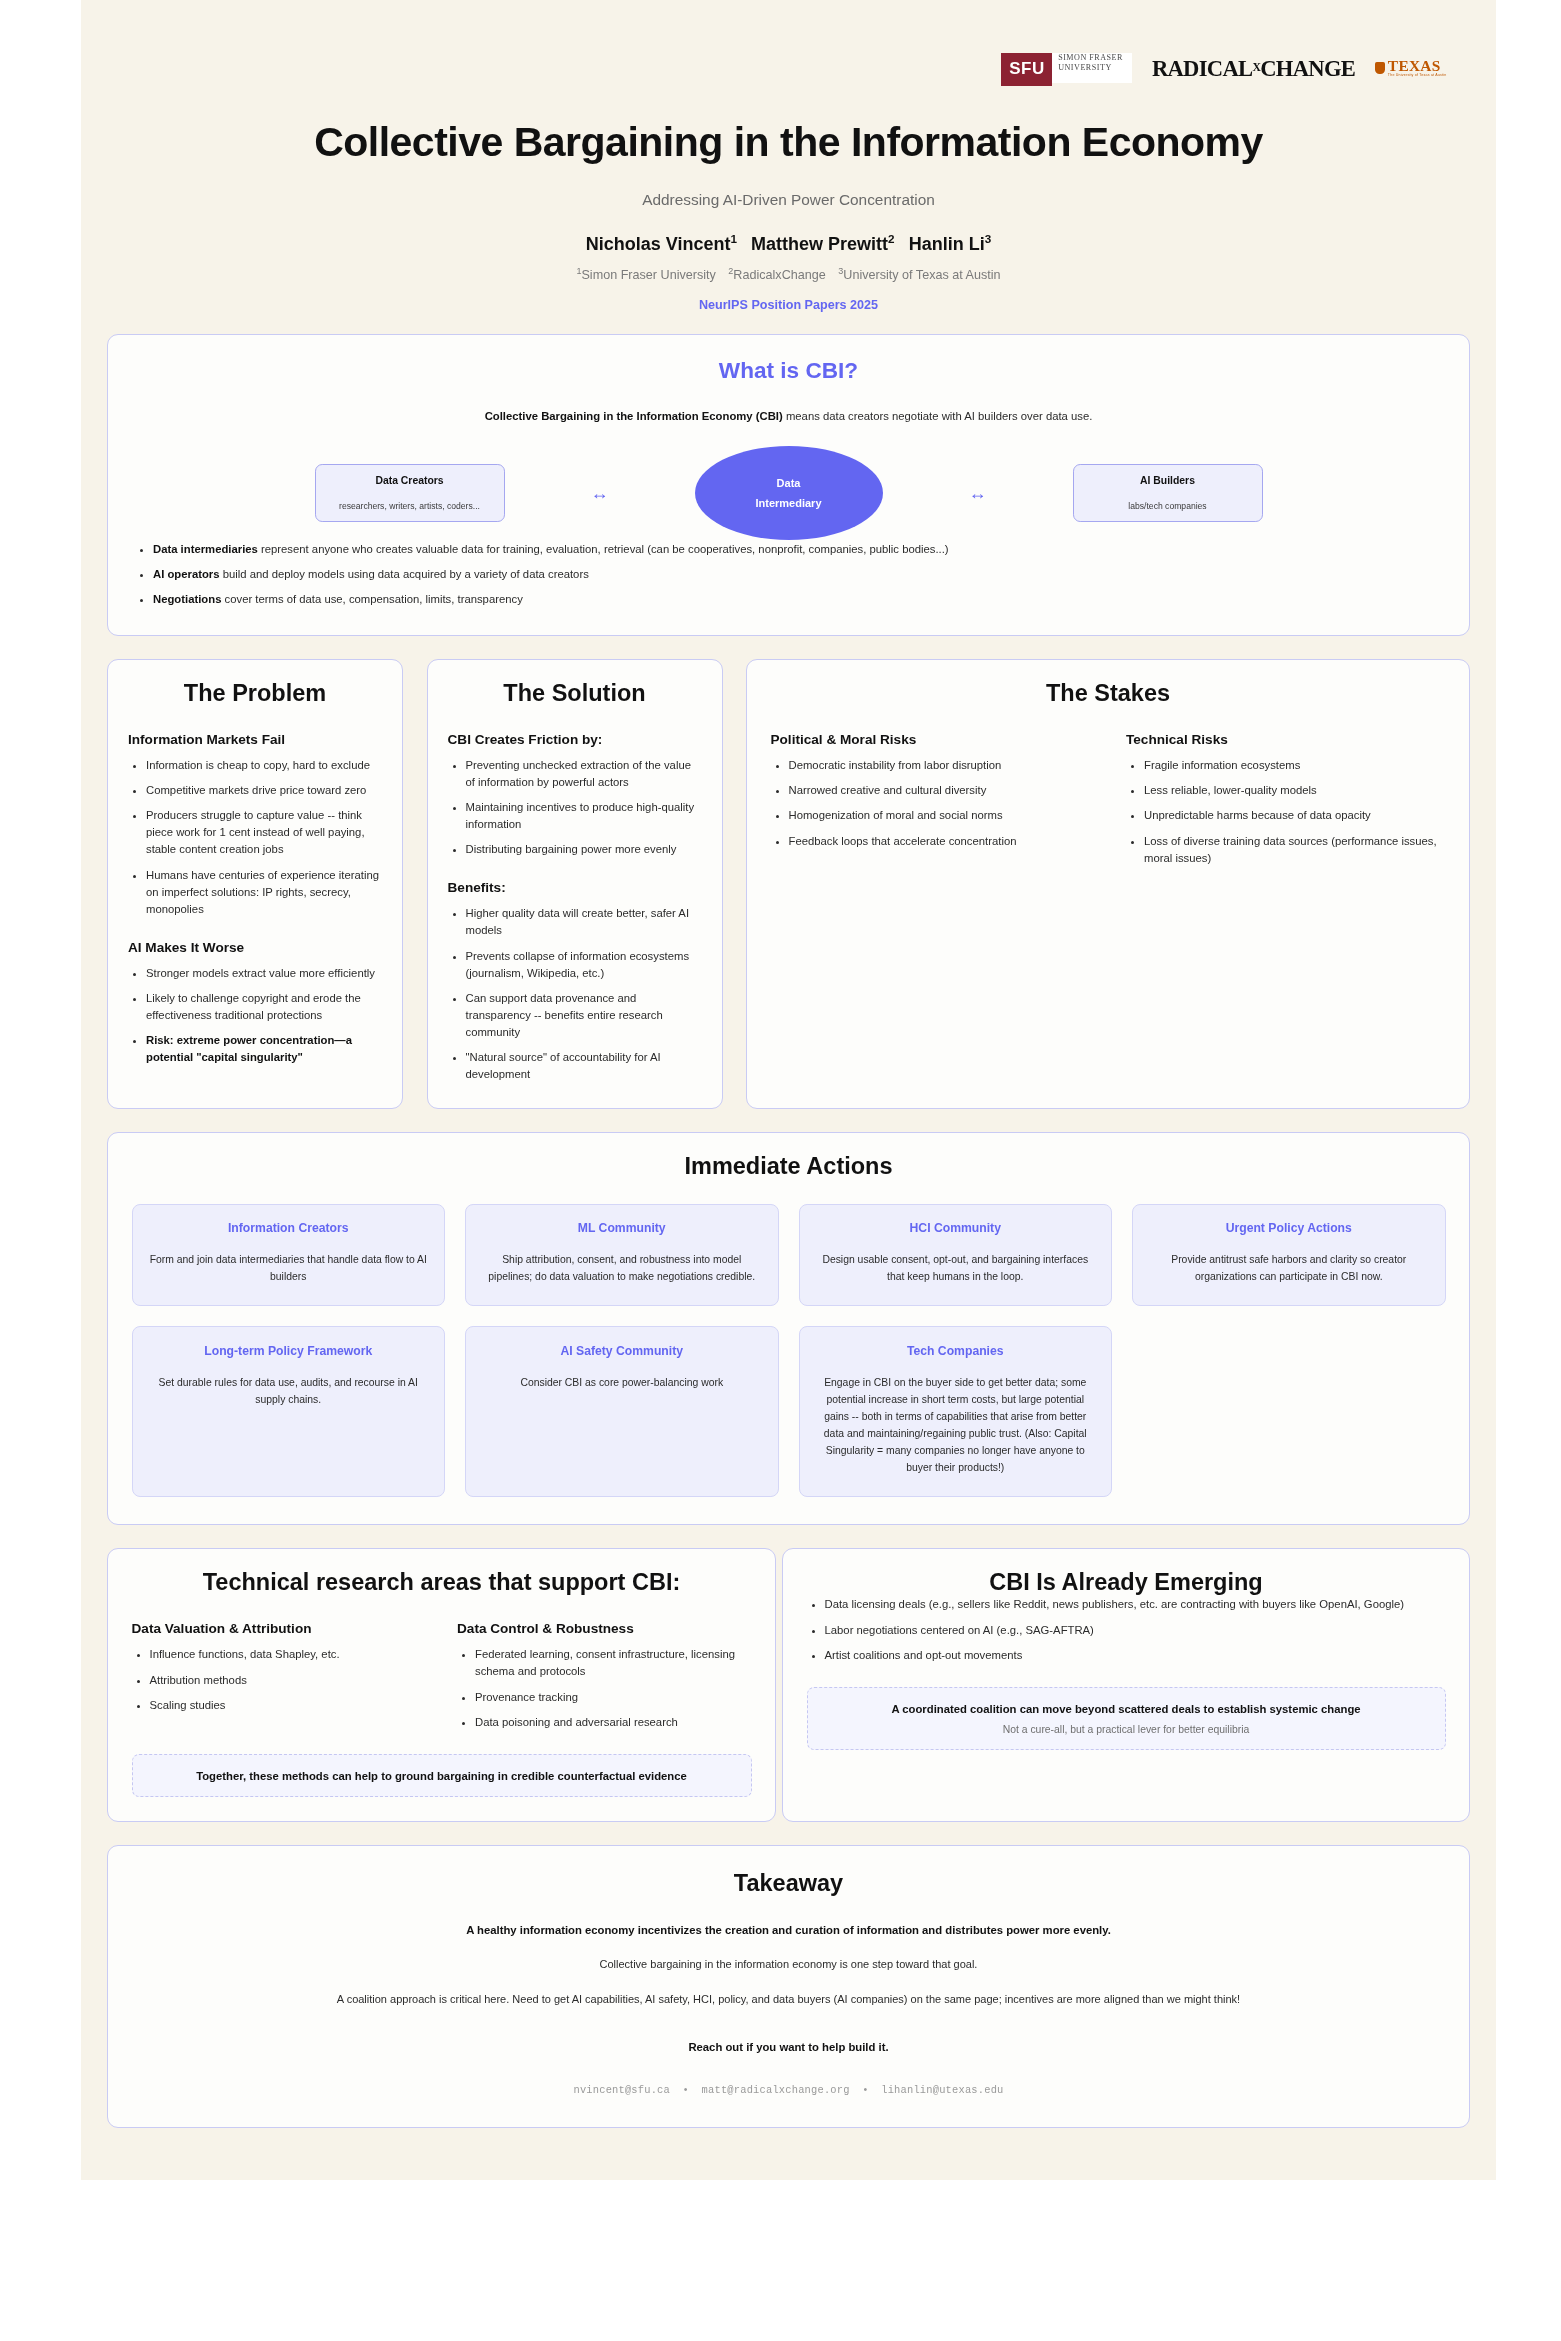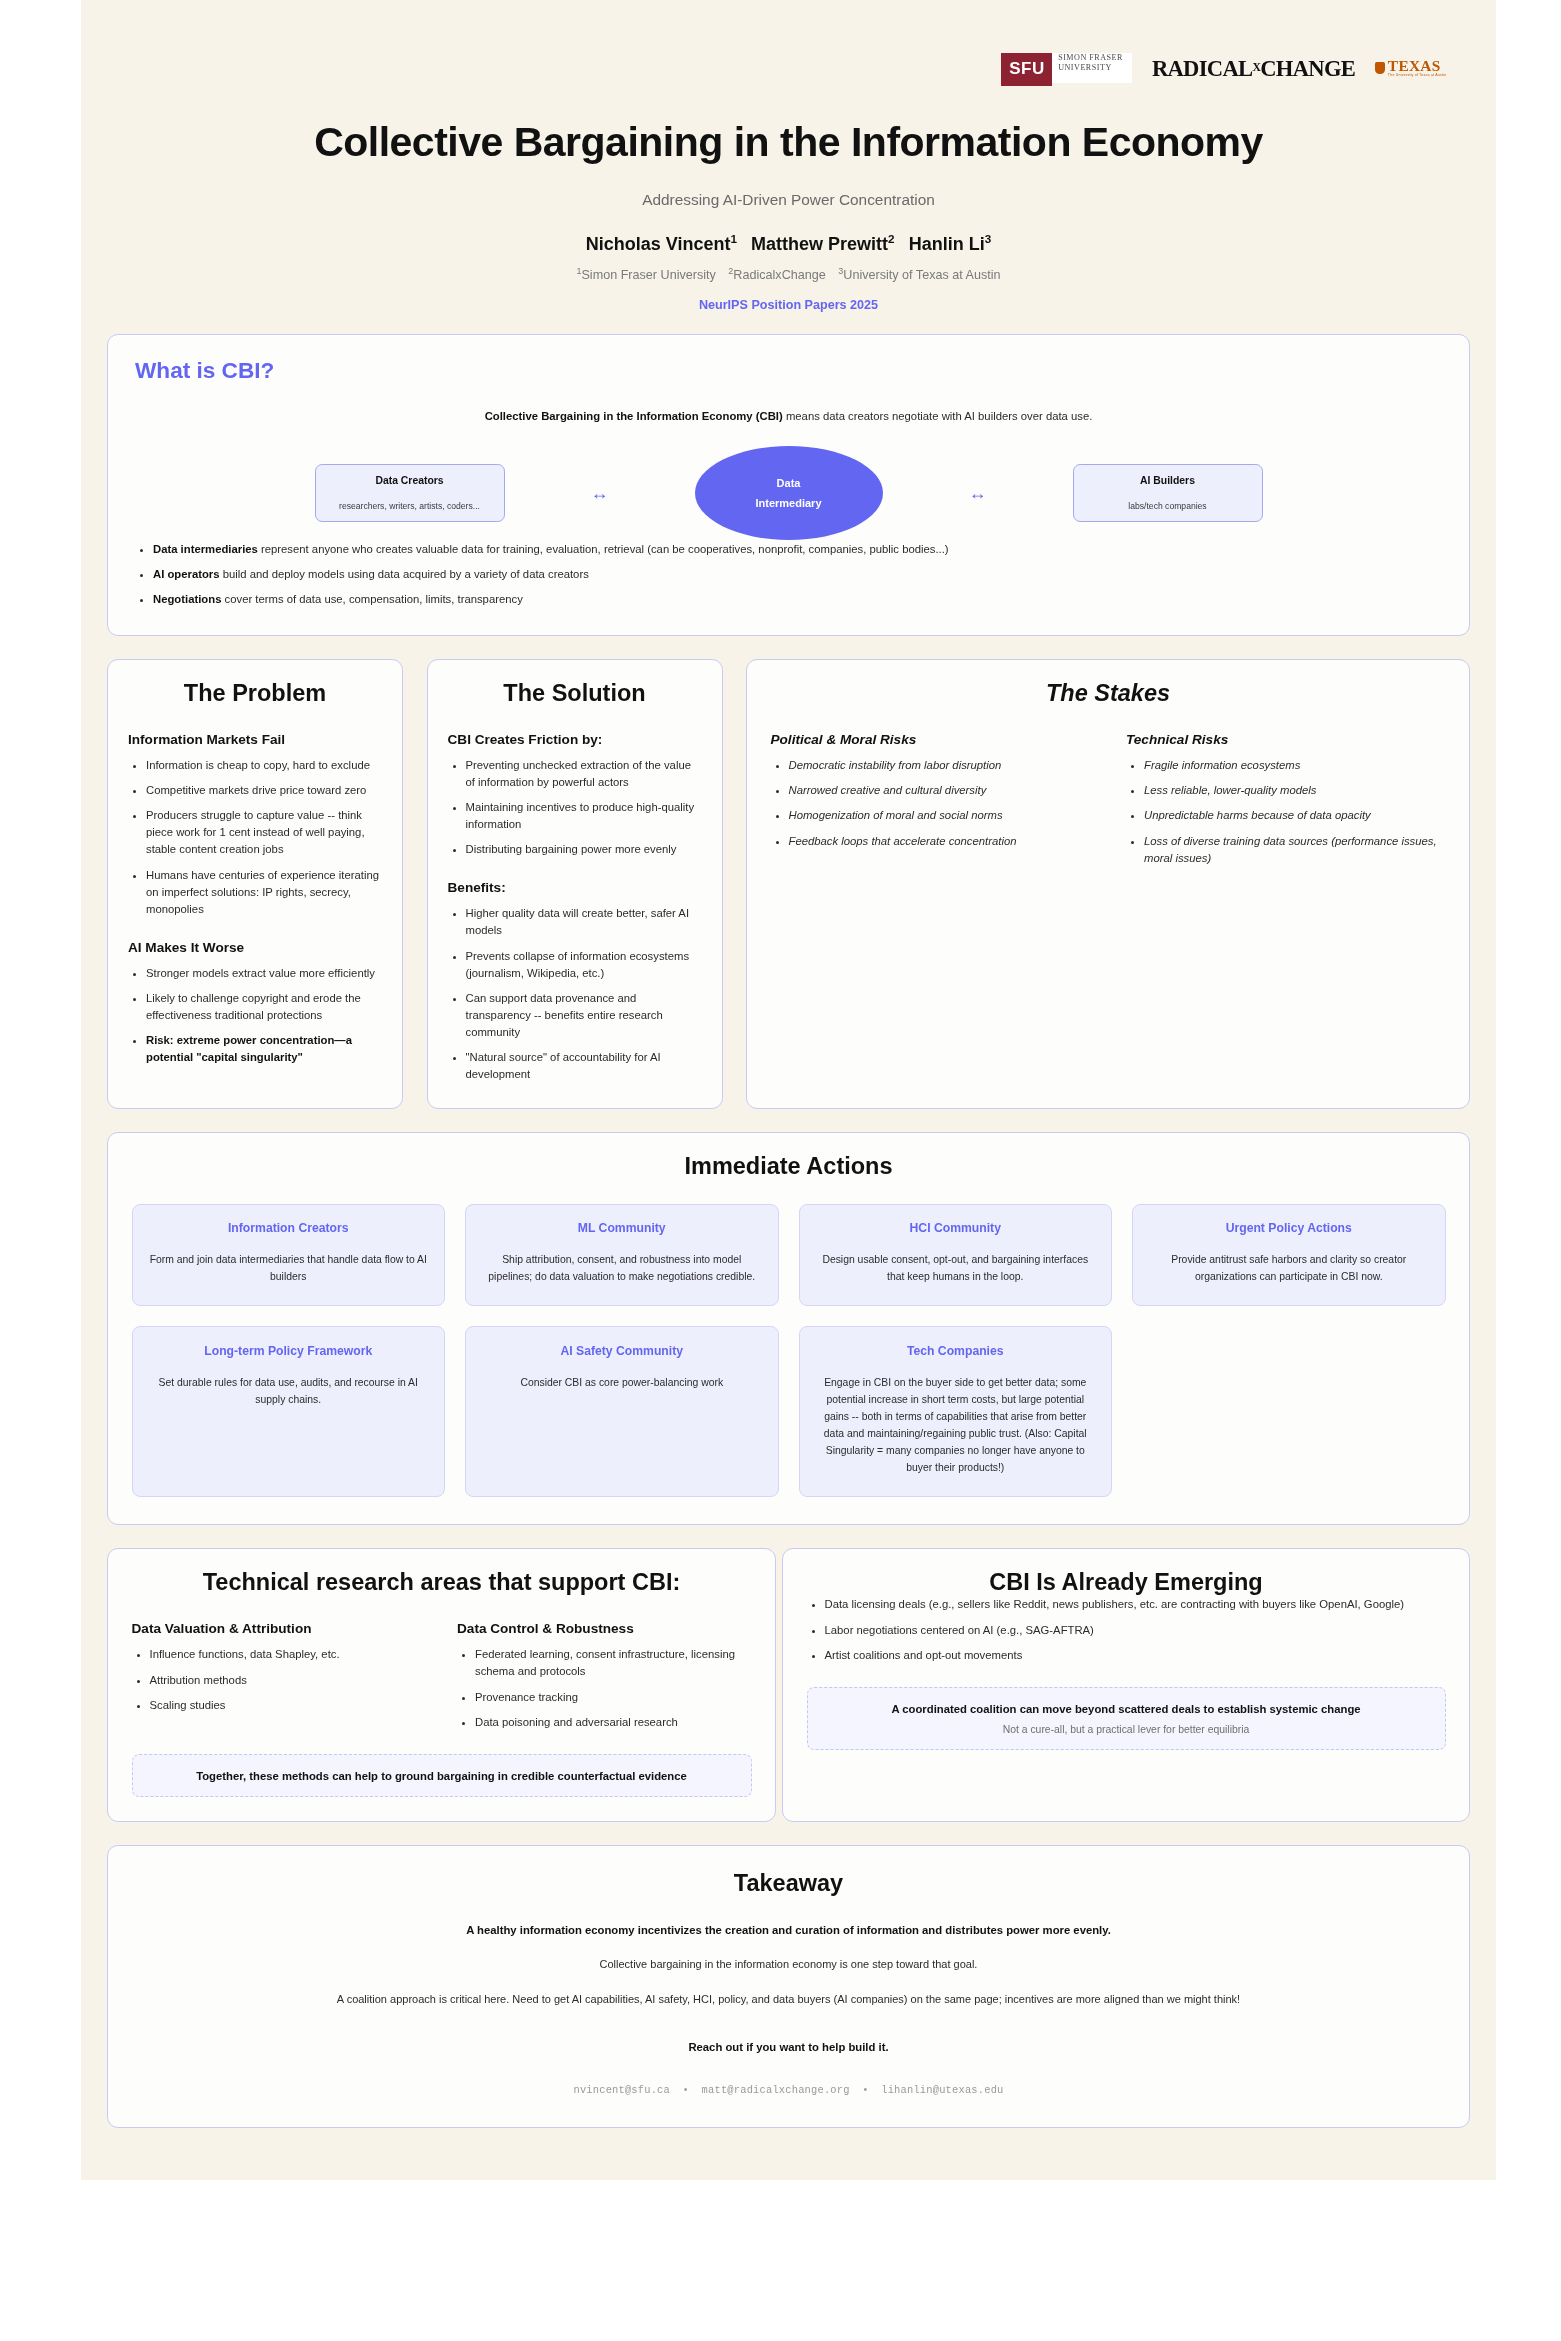--- a/index.html
+++ b/index.html
@@ -173,21 +173,21 @@
     line-height: 17px;
     color: #2b2b2b;
     margin-bottom: 8.1px;
   }
   ul.bul li:last-child { margin-bottom: 0; }
   ul.bul li b { font-weight: bold; color: #111; }
 
   
   .cbi-card { margin: 22px 0 0 0; padding: 23.5px 27px 27px 27px; }
   .cbi-title {
-    text-align: left;
+    text-align: center;
     font-size: 22.6px;
     font-weight: bold;
     color: #6366F1;
     margin: 0;
   }
   .cbi-lead {
     text-align: center;
     font-size: 11.3px;
     color: #2b2b2b;
     margin-top: 26px;
@@ -244,21 +244,21 @@
 
   
   .row3 {
     display: flex;
     gap: 23.5px;
     margin-top: 23.5px;
     align-items: stretch;
   }
   .col-problem { width: 296px; padding: 20px 20px 25px 20px; }
   .col-solution { width: 296px; padding: 20px 20px 25px 20px; }
-  .col-stakes { flex: 1; padding: 20px 23.5px 25px 23.5px; font-style: italic; }
+  .col-stakes { flex: 1; padding: 20px 23.5px 25px 23.5px; }
   .col-problem .section-title,
   .col-solution .section-title,
   .col-stakes .section-title { margin-bottom: 25px; }
   .blockgap { height: 22px; }
   .stakes-grid {
     display: flex;
     gap: 36px;
   }
   .stakes-grid > div { flex: 1; }
 

